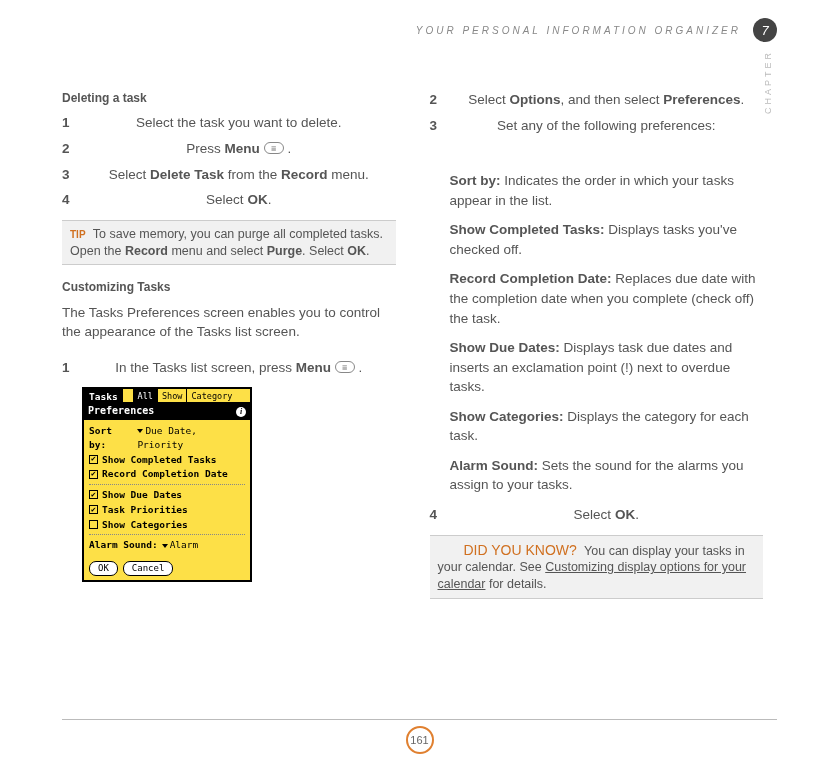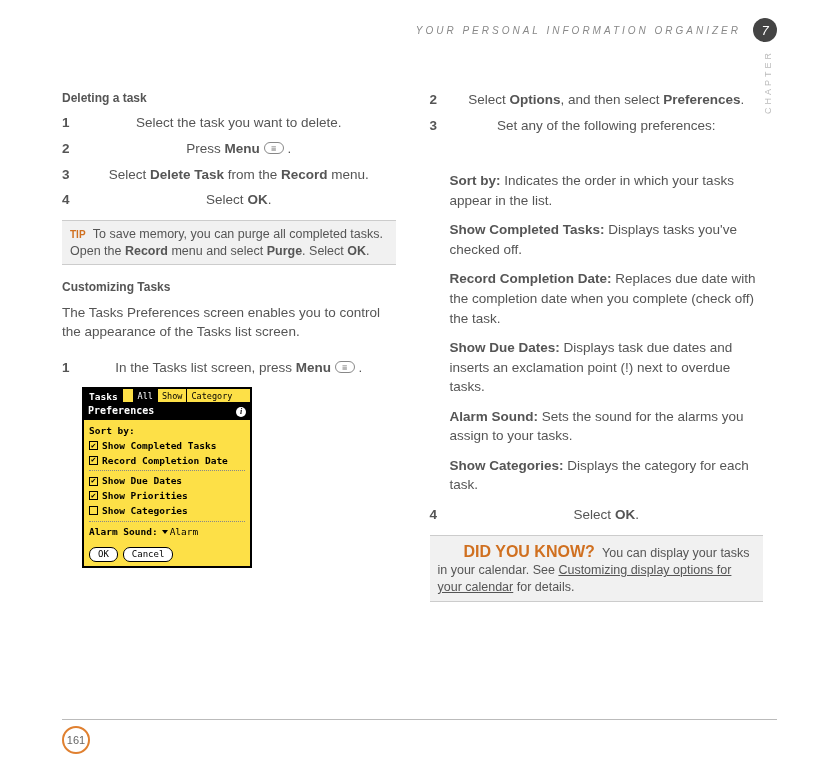--- a/index.html
+++ b/index.html
@@ -68,21 +68,21 @@
   .tip-box {
     background: #f1f1f1;
     border-top: 1px solid #ccc;
     border-bottom: 1px solid #ccc;
     padding: 5px 8px;
     font-size: 12.5px;
     line-height: 1.35;
     margin: 4px 0 14px 0;
   }
   .tip-label { font-weight: bold; color: #d07020; font-size: 10px; margin-right: 4px; }
-  .dyk-label { font-weight: bold; color: #d07020; font-size: 16px; margin-right: 4px; padding-left: 26px; }
+  .dyk-label { font-weight: normal; color: #d07020; font-size: 14px; margin-right: 4px; padding-left: 26px; }
   .para { margin-bottom: 16px; }
   .defs { margin-left: 20px; margin-top: 36px; }
   .defs .def { margin-bottom: 10px; }
   .menu-icon {
     display: inline-flex;
     align-items: center;
     justify-content: center;
     width: 20px;
     height: 12px;
     border: 1px solid #888;
@@ -167,21 +167,21 @@
   }
   .link { text-decoration: underline; }
   .footer {
     position: absolute;
     left: 62px;
     right: 48px;
     bottom: 28px;
     border-top: 1px solid #bbb;
     padding-top: 6px;
     display: flex;
-    justify-content: flex-start;
+    justify-content: center;
   }
   .pagenum {
     width: 28px; height: 28px;
     border: 2px solid #e08030;
     border-radius: 50%;
     display: flex; align-items: center; justify-content: center;
     font-size: 11px;
     color: #666;
   }
 </style>
@@ -249,37 +249,38 @@
           <div class="palm-tab">Category</div>
         </div>
       </div>
       <div class="palm-sub">
         <span>Preferences</span>
         <span class="palm-info">i</span>
       </div>
       <div class="palm-body">
         <div class="palm-row">
           <span>Sort by:</span>
+          <span><span class="palm-drop"></span><span style="font-weight:normal">Due Date, Priority</span></span>
         </div>
         <div class="palm-row">
           <span class="palm-chk">✔</span>
           <span>Show Completed Tasks</span>
         </div>
         <div class="palm-row">
           <span class="palm-chk">✔</span>
           <span>Record Completion Date</span>
         </div>
         <div class="palm-hr"></div>
         <div class="palm-row">
           <span class="palm-chk">✔</span>
           <span>Show Due Dates</span>
         </div>
         <div class="palm-row">
           <span class="palm-chk">✔</span>
-          <span>Show Priorities</span>
+          <span>Task Priorities</span>
         </div>
         <div class="palm-row">
           <span class="palm-chk"></span>
           <span>Show Categories</span>
         </div>
         <div class="palm-hr"></div>
         <div class="palm-row">
           <span>Alarm Sound:</span>
           <span><span class="palm-drop"></span><span style="font-weight:normal">Alarm</span></span>
         </div>
@@ -303,22 +304,22 @@
         <span class="num">3</span>
         <span class="txt">Set any of the following preferences:</span>
       </li>
     </ol>
 
     <div class="defs">
       <div class="def"><span class="b">Sort by:</span><span> Indicates the order in which your tasks appear in the list.</span></div>
       <div class="def"><span class="b">Show Completed Tasks:</span><span> Displays tasks you've checked off.</span></div>
       <div class="def"><span class="b">Record Completion Date:</span><span> Replaces due date with the completion date when you complete (check off) the task.</span></div>
       <div class="def"><span class="b">Show Due Dates:</span><span> Displays task due dates and inserts an exclamation point (!) next to overdue tasks.</span></div>
+      <div class="def"><span class="b">Show Categories:</span><span> Displays the category for each task.</span></div>
       <div class="def"><span class="b">Alarm Sound:</span><span> Sets the sound for the alarms you assign to your tasks.</span></div>
-      <div class="def"><span class="b">Show Categories:</span><span> Displays the category for each task.</span></div>
     </div>
 
     <ol class="steps">
       <li>
         <span class="num">4</span>
         <span class="txt">
           <span>Select </span><span class="b">OK</span><span>.</span>
         </span>
       </li>
     </ol>

